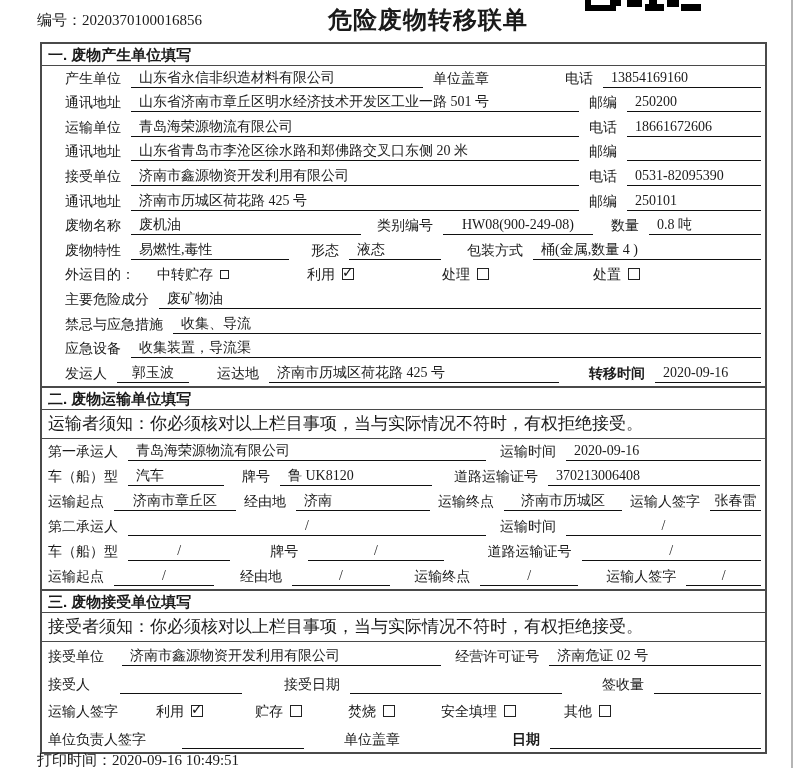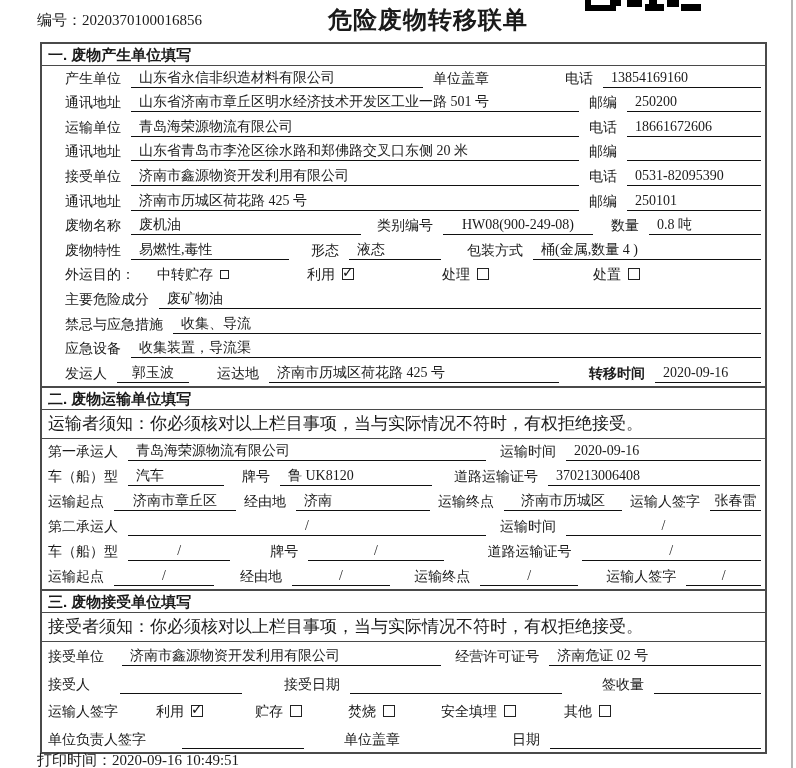--- a/index.html
+++ b/index.html
@@ -234,21 +234,21 @@
         <span class="cb-item" style="margin-left: 28px;"><span>利用</span><span class="cbox"><span class="mark">✓</span></span></span>
         <span class="cb-item" style="margin-left: 52px;"><span>贮存</span><span class="cbox"></span></span>
         <span class="cb-item" style="margin-left: 46px;"><span>焚烧</span><span class="cbox"></span></span>
         <span class="cb-item" style="margin-left: 46px;"><span>安全填埋</span><span class="cbox"></span></span>
         <span class="cb-item" style="margin-left: 48px;"><span>其他</span><span class="cbox"></span></span>
       </div>
       <div class="row">
         <span class="lbl" style="margin-right: 36px;">单位负责人签字</span>
         <span class="val" style="width: 122px;"></span>
         <span class="lbl" style="margin-left: 40px;">单位盖章</span>
-        <span class="lbl" style="margin-left: 102px;">日期</span>
+        <span class="lbl" style="margin-left: 102px; font-weight: bold;">日期</span>
         <span class="val flex"></span>
       </div>
     </div>
   </div>
 
 <div class="footer">
   <span>打印时间：</span><span>2020-09-16 10:49:51</span>
 </div>
 
 <div class="page-edge"></div>

